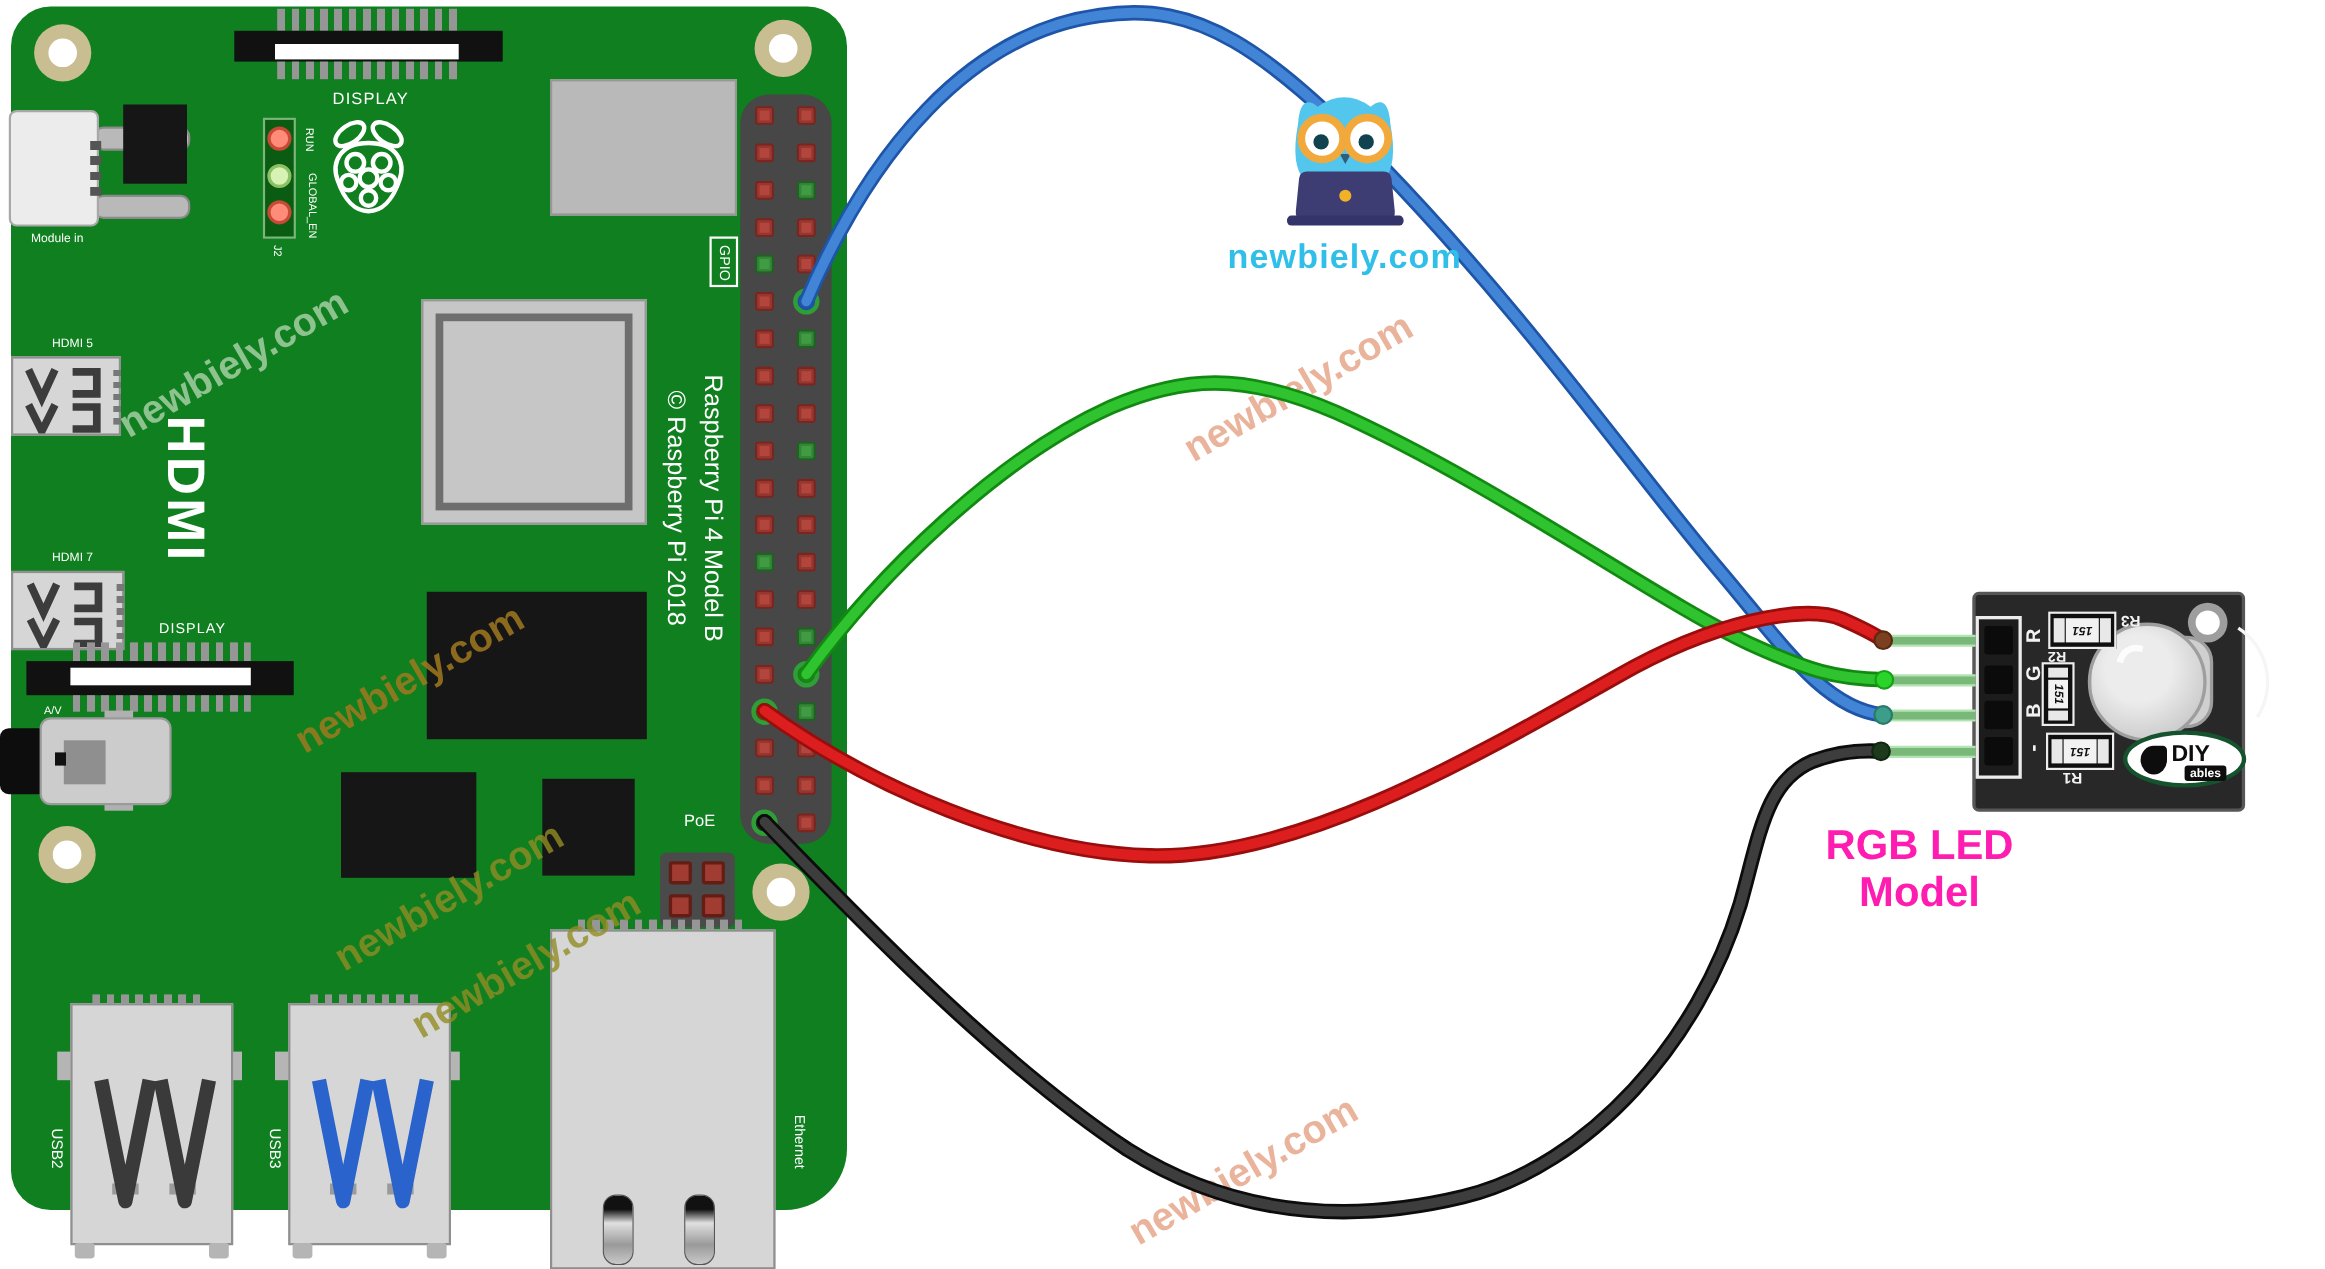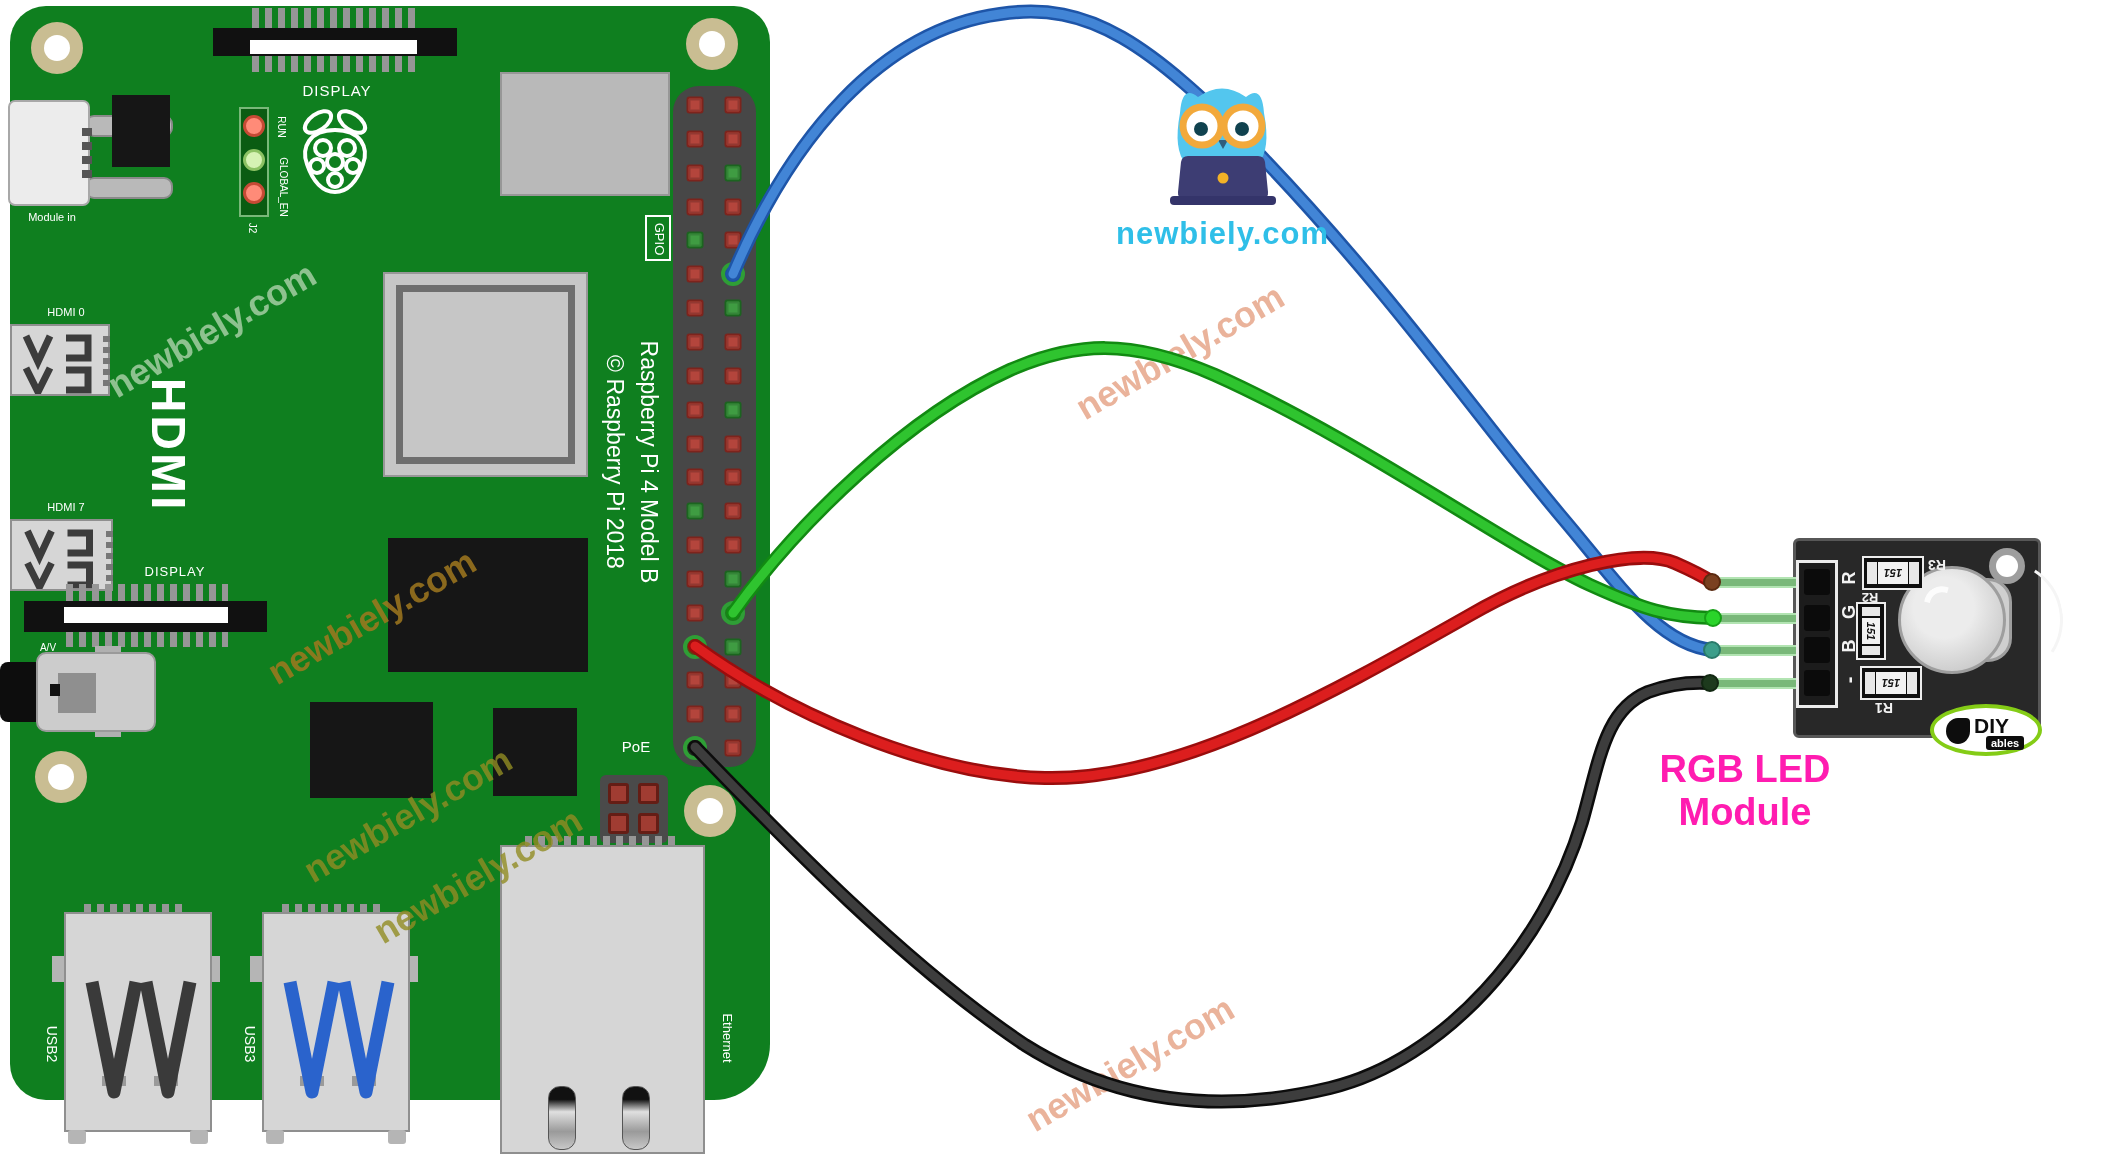--- a/index.html
+++ b/index.html
@@ -44,21 +44,21 @@
   .res .cap{background:#e8e8e8;}
   .res.h .cap{width:10px;height:22px;}
   .res.v{flex-direction:column;}
   .res.v .cap{width:18px;height:9px;}
   .res .band{background:#f2f2f2;color:#111;font-size:11px;font-weight:bold;display:flex;align-items:center;justify-content:center;}
   .res.h .band{width:30px;height:22px;transform:rotate(180deg);}
   .res.v .band{width:18px;height:26px;}
   .res.v .band span{transform:rotate(90deg);display:block;}
   .mlabel{position:absolute;color:#f2f2f2;font-weight:bold;white-space:nowrap;transform:translate(-50%,-50%) rotate(-90deg);}
   .mlabel180{position:absolute;color:#f2f2f2;font-weight:bold;white-space:nowrap;transform:translate(-50%,-50%) rotate(180deg);}
-  .oval{position:absolute;left:1930px;top:704px;width:112px;height:52px;background:#fff;border:4px solid #84cc16;border-radius:50%;}
+  .oval{position:absolute;left:1930px;top:664px;width:112px;height:52px;background:#fff;border:4px solid #14532d;border-radius:50%;}
   svg{display:block;}
 </style>
 </head>
 <body>
 
 <div id="canvas">
 
   <div class="board"></div>
 
   <div class="hole" style="left:57px;top:48px"></div>
@@ -104,21 +104,21 @@
   </svg>
 
   <div class="grayblock" style="left:500px;top:72px;width:170px;height:124px"></div>
   <div class="grayblock" style="left:383px;top:272px;width:205px;height:205px;background:#c6c6c6"></div>
   <div class="abs" style="left:396px;top:285px;width:179px;height:179px;border:7px solid #6e6e6e;background:#c6c6c6"></div>
   <div class="chip" style="left:388px;top:538px;width:200px;height:134px"></div>
   <div class="chip" style="left:310px;top:702px;width:123px;height:96px"></div>
   <div class="chip" style="left:493px;top:708px;width:84px;height:88px"></div>
 
   <span class="lbl" style="--r:90deg;left:168px;top:445px;font-size:48px;font-weight:bold;letter-spacing:3px">HDMI</span>
-  <span class="lbl" style="left:66px;top:312px;font-size:11px">HDMI 0</span>
+  <span class="lbl" style="left:66px;top:312px;font-size:11px">HDMI 5</span>
   <div class="port" style="left:10px;top:324px;width:100px;height:72px">
     <svg width="96" height="68" viewBox="0 0 96 68">
       <g fill="none" stroke="#3c3c3c" stroke-width="7">
         <path d="M14 10 L26 36 L38 10"></path>
           <path d="M14 42 L26 66 L38 42"></path>
         <path d="M54 12 H76 V32 H54"></path>
           <path d="M54 44 H76 V64 H54"></path>
       </g>
     </svg>
     <div class="abs" style="right:-2px;top:8px;width:7px;height:52px;background:repeating-linear-gradient(0deg,#777 0 6px,rgba(0,0,0,0) 6px 11px)"></div>
@@ -299,21 +299,21 @@
   <div class="oval">
     <div class="abs" style="left:12px;top:10px;width:24px;height:26px;background:#0d0d0d;border-radius:50% 4px 50% 50%"></div>
     <span class="abs" style="left:40px;top:6px;font-size:21px;font-weight:bold;color:#0d0d0d">DIY</span>
     <span class="abs" style="left:52px;top:28px;background:#0d0d0d;color:#fff;font-size:11px;font-weight:bold;padding:1px 5px;border-radius:3px">ables</span>
   </div>
 
   <div class="abs" style="left:1989px;top:548px;width:36px;height:36px;border-radius:50%;background:#9e9e9e">
     <div class="abs" style="left:7px;top:7px;width:22px;height:22px;border-radius:50%;background:#fff"></div>
   </div>
 
-  <div class="abs" style="left:1615px;top:748px;width:260px;text-align:center;font-size:38px;font-weight:bold;color:#ff1cb0">RGB LED Module</div>
+  <div class="abs" style="left:1615px;top:748px;width:260px;text-align:center;font-size:38px;font-weight:bold;color:#ff1cb0">RGB LED Model</div>
 
   <span class="wm" style="left:1180px;top:352px;color:#eab39b">newbiely.com</span>
   <span class="wm" style="left:1130px;top:1064px;color:#eab39b">newbiely.com</span>
 
   <svg class="abs" style="left:0;top:0" width="2114" height="1154" viewBox="0 0 2114 1154">
     <g fill="none" stroke-linecap="round">
       <path d="M733 274 C790 140, 880 30, 1000 14 C1090 0, 1150 45, 1255 150 C1390 290, 1480 420, 1560 515 C1622 588, 1658 644, 1712 650" stroke="#1e55a8" stroke-width="14"></path>
       <path d="M733 274 C790 140, 880 30, 1000 14 C1090 0, 1150 45, 1255 150 C1390 290, 1480 420, 1560 515 C1622 588, 1658 644, 1712 650" stroke="#4285d6" stroke-width="9"></path>
     </g>
     <g fill="none" stroke-linecap="round">

